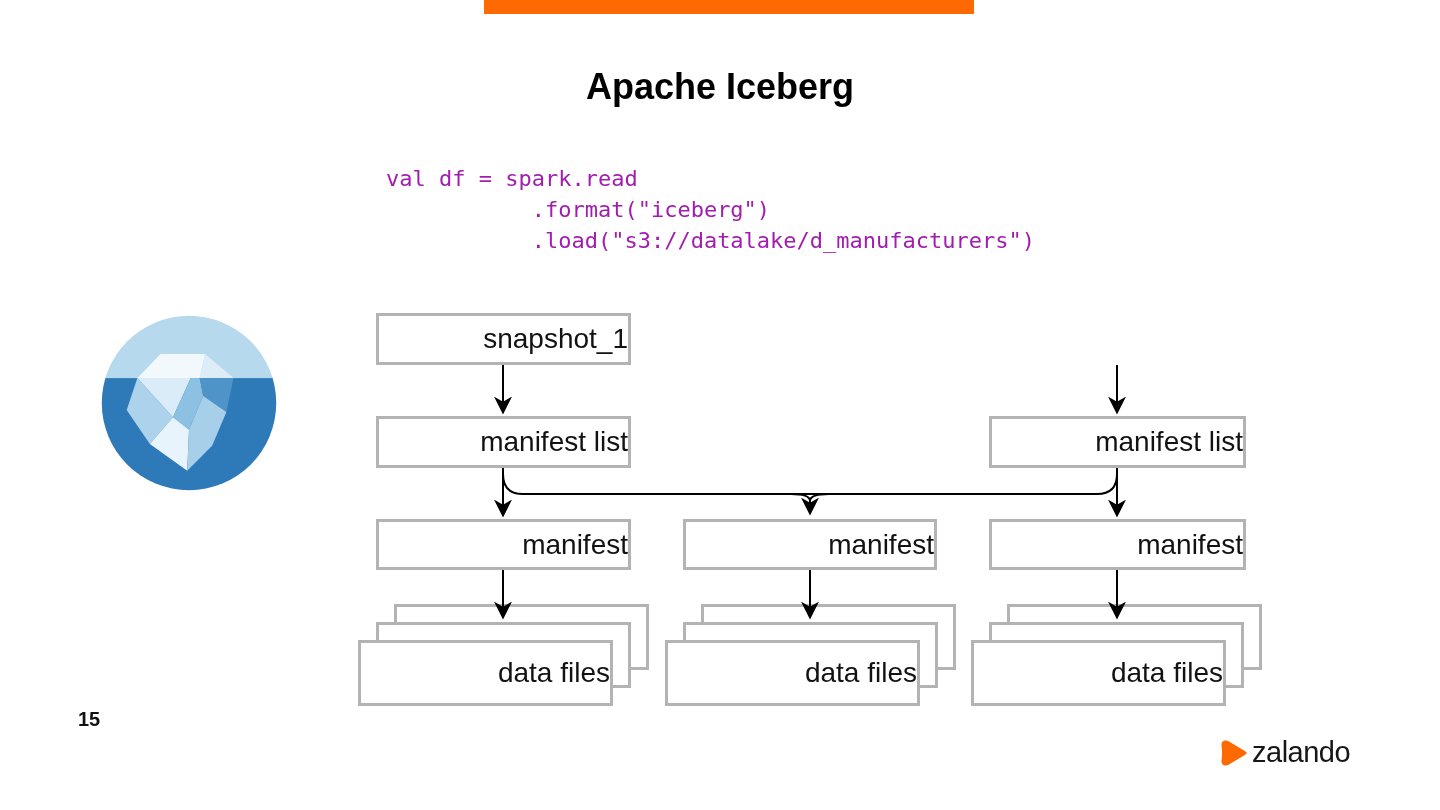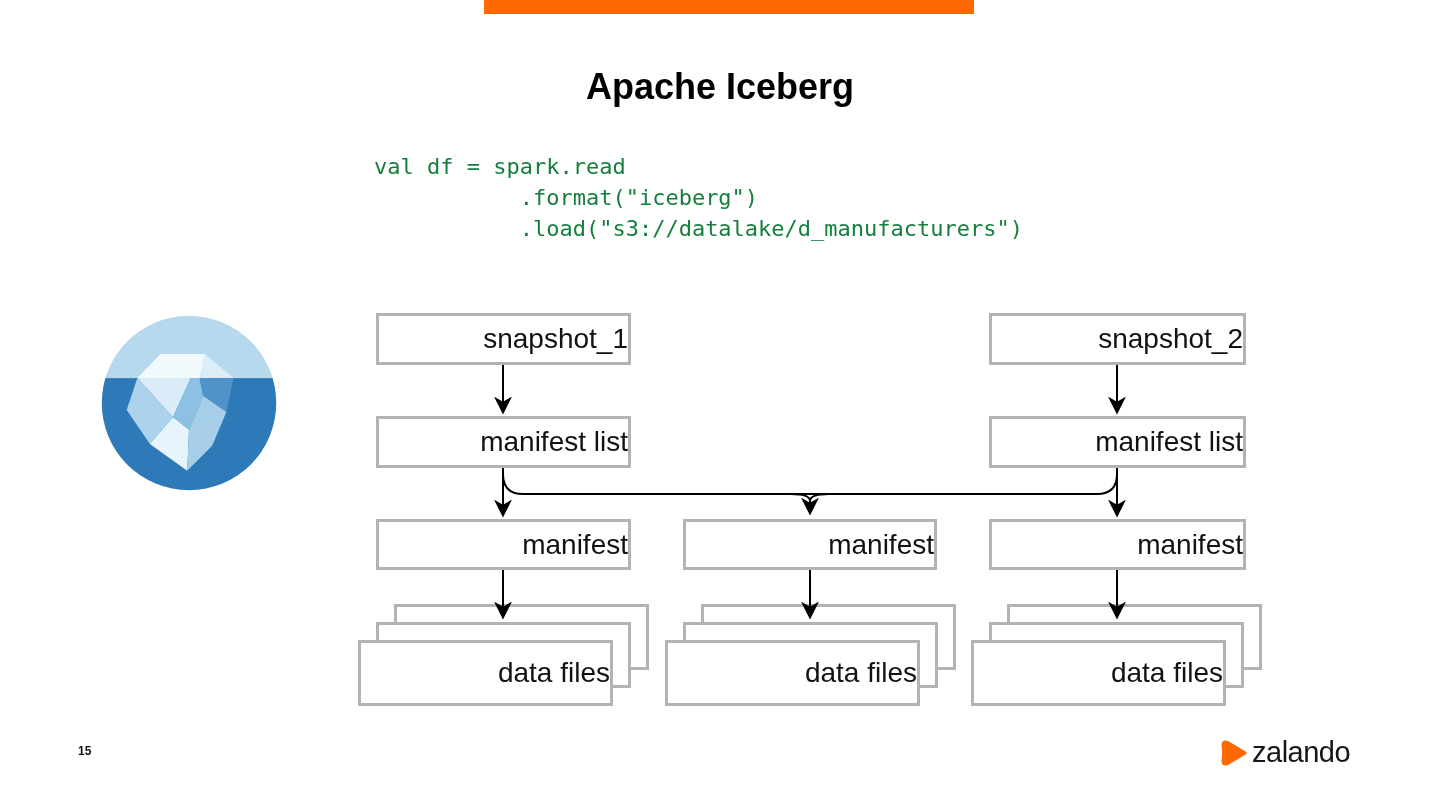--- a/index.html
+++ b/index.html
@@ -1,28 +1,28 @@
 <!DOCTYPE html>
 <html><head>
 <meta charset="utf-8">
 <style>
   html,body{margin:0;padding:0;background:#fff;}
   .slide{position:relative;width:1440px;height:810px;background:#ffffff;overflow:hidden;
          font-family:"Liberation Sans",sans-serif;}
   .accent-bar{position:absolute;left:484px;top:0;width:490px;height:14px;background:#FF6900;}
   .title{position:absolute;left:0;top:40px;width:1440px;text-align:center;
          font-size:36px;font-weight:bold;color:#000;margin-top:26px;}
-  .code{position:absolute;left:370px;top:147px;margin:4px;white-space:pre;
-        font-family:"DejaVu Sans Mono",monospace;font-size:22px;line-height:31px;color:#15803d;}
+  .code{position:absolute;left:370px;top:147px;margin:16px;white-space:pre;
+        font-family:"DejaVu Sans Mono",monospace;font-size:22px;line-height:31px;color:#a21caf;}
   .iceberg{position:absolute;left:100px;top:314px;width:178px;height:178px;}
   .box{position:absolute;box-sizing:border-box;background:#fff;border:3px solid #b3b3b3;
        display:flex;align-items:center;justify-content:flex-end;}
   .box-label{font-size:28px;color:#121212;}
   .connectors{position:absolute;left:0;top:0;width:1440px;height:810px;pointer-events:none;}
-  .page-num{position:absolute;left:78px;top:744px;font-size:12px;font-weight:bold;color:#111;}
+  .page-num{position:absolute;left:78px;top:708px;font-size:20px;font-weight:bold;color:#111;}
   .zalando{position:absolute;left:1218px;top:736px;display:flex;align-items:center;gap:4px;}
   .z-word{font-size:29px;color:#161616;letter-spacing:-0.5px;}
 </style>
 </head>
 <body>
 
 <div class="slide">
 
   <div class="accent-bar"></div>
 
@@ -71,23 +71,20 @@
 
   <div class="box" style="left:683px;top:519px;width:254px;height:51px">
     <span class="box-label">manifest</span>
   </div>
   <div class="box" style="left:701px;top:604px;width:255px;height:66px"></div>
   <div class="box" style="left:683px;top:622px;width:255px;height:66px"></div>
   <div class="box" style="left:665px;top:640px;width:255px;height:66px">
     <span class="box-label">data files</span>
   </div>
 
-  <div class="box" style="left:989px;top:313px;width:257px;height:52px">
-    <span class="box-label">snapshot_2</span>
-  </div>
   <div class="box" style="left:989px;top:416px;width:257px;height:52px">
     <span class="box-label">manifest list</span>
   </div>
   <div class="box" style="left:989px;top:519px;width:257px;height:51px">
     <span class="box-label">manifest</span>
   </div>
   <div class="box" style="left:1007px;top:604px;width:255px;height:66px"></div>
   <div class="box" style="left:989px;top:622px;width:255px;height:66px"></div>
   <div class="box" style="left:971px;top:640px;width:255px;height:66px">
     <span class="box-label">data files</span>

